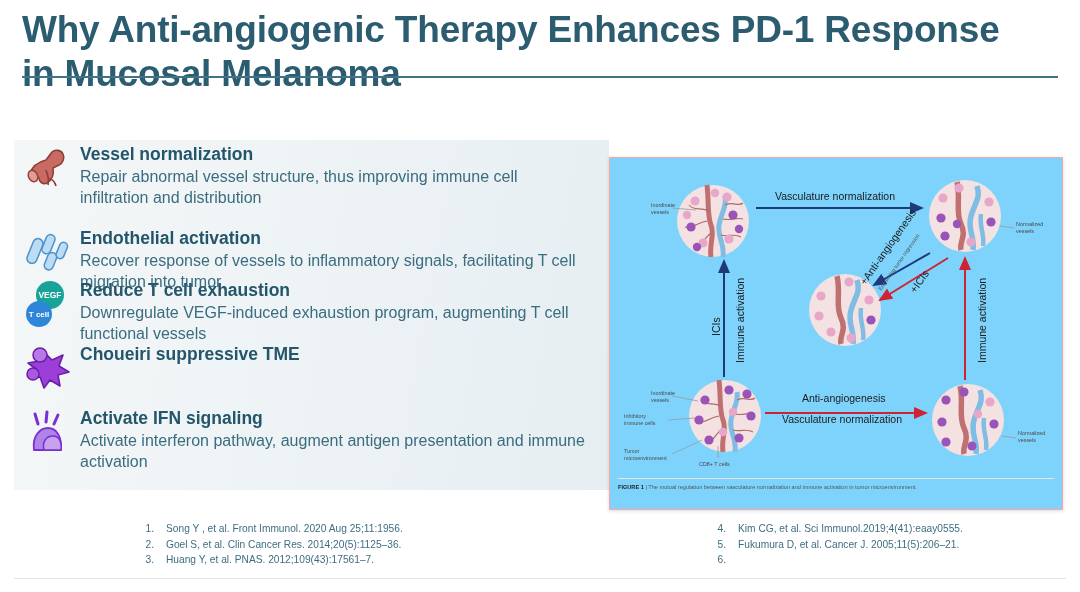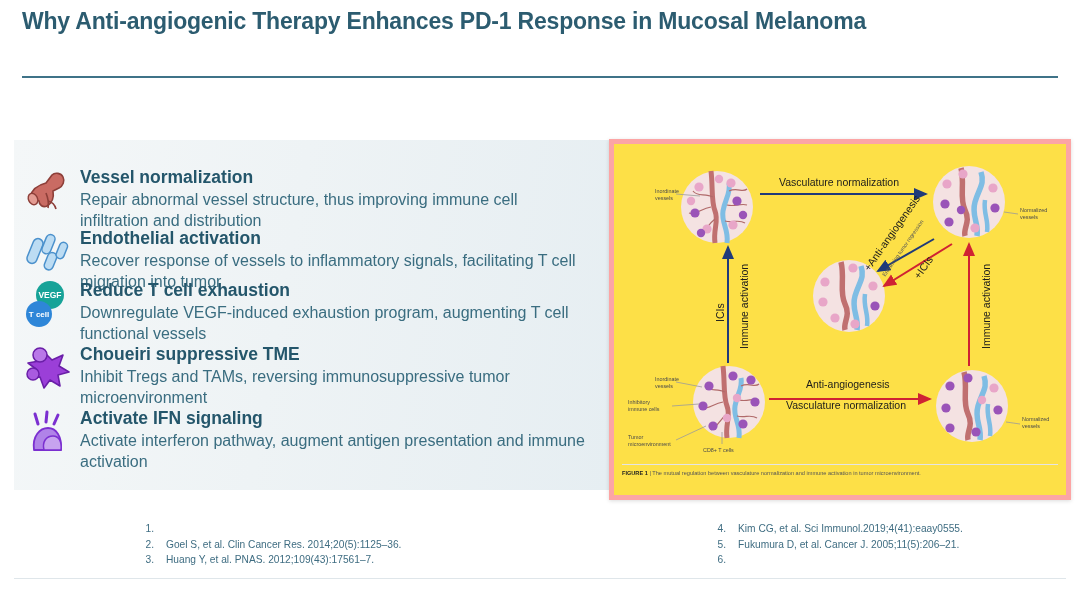--- a/index.html
+++ b/index.html
@@ -15,21 +15,21 @@
     font-family: "Liberation Sans", sans-serif;
     color: #2e5c70;
   }
 
   
   #slide-title {
     position: absolute;
     left: 22px;
     top: 8px;
     width: 1010px;
-    font-size: 23px;
+    font-size: 37px;
     line-height: 1.18;
     font-weight: bold;
     color: #2c5c70;
     letter-spacing: -0.2px;
   }
   #title-rule {
     position: absolute;
     left: 22px;
     top: 76px;
     width: 1036px;
@@ -70,25 +70,25 @@
     font-size: 16px;
     color: #3a6d80;
     line-height: 1.33;
     max-width: 510px;
   }
 
   
   #figure-panel {
     position: absolute;
     left: 609px;
-    top: 139px;
+    top: 157px;
     width: 452px;
     height: 351px;
-    background: #fde047;
-    border: 5px solid #fca5a5;
+    background: #7dd3fc;
+    border: 1px solid #fca5a5;
     box-shadow: 0 1px 4px rgba(0,0,0,0.14);
     overflow: hidden;
   }
   #figure-canvas { position: absolute; inset: 0; }
   .fig-label {
     position: absolute;
     font-size: 5.4px;
     color: #4a4a4a;
     line-height: 1.25;
     font-family: "Liberation Sans", sans-serif;
@@ -148,21 +148,21 @@
   }
 </style>
 </head>
 <body>
 
 <div id="slide-title">Why Anti-angiogenic Therapy Enhances PD-1 Response in Mucosal Melanoma</div>
 <div id="title-rule"></div>
 
 <div id="left-panel">
 
-  <div class="bullet-row" style="left:8px; top:27px;justify-content:space-between;">
+  <div class="bullet-row" style="left:8px; top:4px;justify-content:space-between;">
     <div class="bullet-icon">
       <svg width="54" height="50" viewBox="0 0 54 50">
         <path d="M8 30 C10 22 16 18 24 16 L30 8 C33 5 39 6 41 10 C43 14 41 19 37 21 L31 24 C32 30 30 36 25 39 C21 41 17 38 17 34 Z" fill="#c96b63" stroke="#8d3f39" stroke-width="1.6" stroke-linejoin="round"></path>
         <path d="M24 26 C26 31 27 36 26 41" stroke="#8d3f39" stroke-width="1.6" fill="none"></path>
         <path d="M26 34 C30 35 33 38 34 42" stroke="#8d3f39" stroke-width="1.6" fill="none"></path>
         <ellipse cx="11" cy="32" rx="4.5" ry="6" fill="#e39c93" stroke="#8d3f39" stroke-width="1.4" transform="rotate(-25 11 32)"></ellipse>
       </svg>
     </div>
     <div class="bullet-text">
       <div class="bullet-head">Vessel normalization</div>
@@ -206,21 +206,20 @@
     <div class="bullet-icon">
       <svg width="54" height="50" viewBox="0 0 54 50">
         <path d="M22 8 L30 16 L41 11 L37 22 L47 28 L36 31 L38 42 L28 36 L22 44 L18 33 L8 34 L14 25 L6 19 L17 17 Z" fill="#9b3fd8" stroke="#6a1fa8" stroke-width="1.6" stroke-linejoin="round"></path>
         <circle cx="18" cy="11" r="7" fill="#b濃"></circle>
         <circle cx="18" cy="11" r="7" fill="#b978e8" stroke="#6a1fa8" stroke-width="1.5"></circle>
         <circle cx="11" cy="30" r="6" fill="#a95be0" stroke="#6a1fa8" stroke-width="1.5"></circle>
       </svg>
     </div>
     <div class="bullet-text">
       <div class="bullet-head">Choueiri suppressive TME</div>
-      <div class="bullet-body">Inhibit Tregs and TAMs, reversing immunosuppressive tumor microenvironment</div>
     </div>
   </div>
 
   <div class="bullet-row" style="left:8px; top:268px;">
     <div class="bullet-icon">
       <svg width="54" height="50" viewBox="0 0 54 50">
         <g stroke="#7b2fd0" stroke-width="3" stroke-linecap="round">
           <line x1="16" y1="16" x2="13" y2="6"></line>
           <line x1="24" y1="14" x2="25" y2="4"></line>
           <line x1="32" y1="16" x2="36" y2="7"></line>
@@ -373,20 +372,21 @@
   <div id="fig-caption">
     <b>FIGURE 1</b>
     <span>|</span>
     <span>The mutual regulation between vasculature normalization and immune activation in tumor microenvironment.</span>
   </div>
 </div>
 
 <div class="ref-col" id="ref-col-left">
   <div class="ref-item">
     <span class="ref-num">1.</span>
+    <span>Song Y , et al. Front Immunol. 2020 Aug 25;11:1956.</span>
   </div>
   <div class="ref-item">
     <span class="ref-num">2.</span>
     <span>Goel S, et al. Clin Cancer Res. 2014;20(5):1125–36.</span>
   </div>
   <div class="ref-item">
     <span class="ref-num">3.</span>
     <span>Huang Y, et al. PNAS. 2012;109(43):17561–7.</span>
   </div>
 </div>

